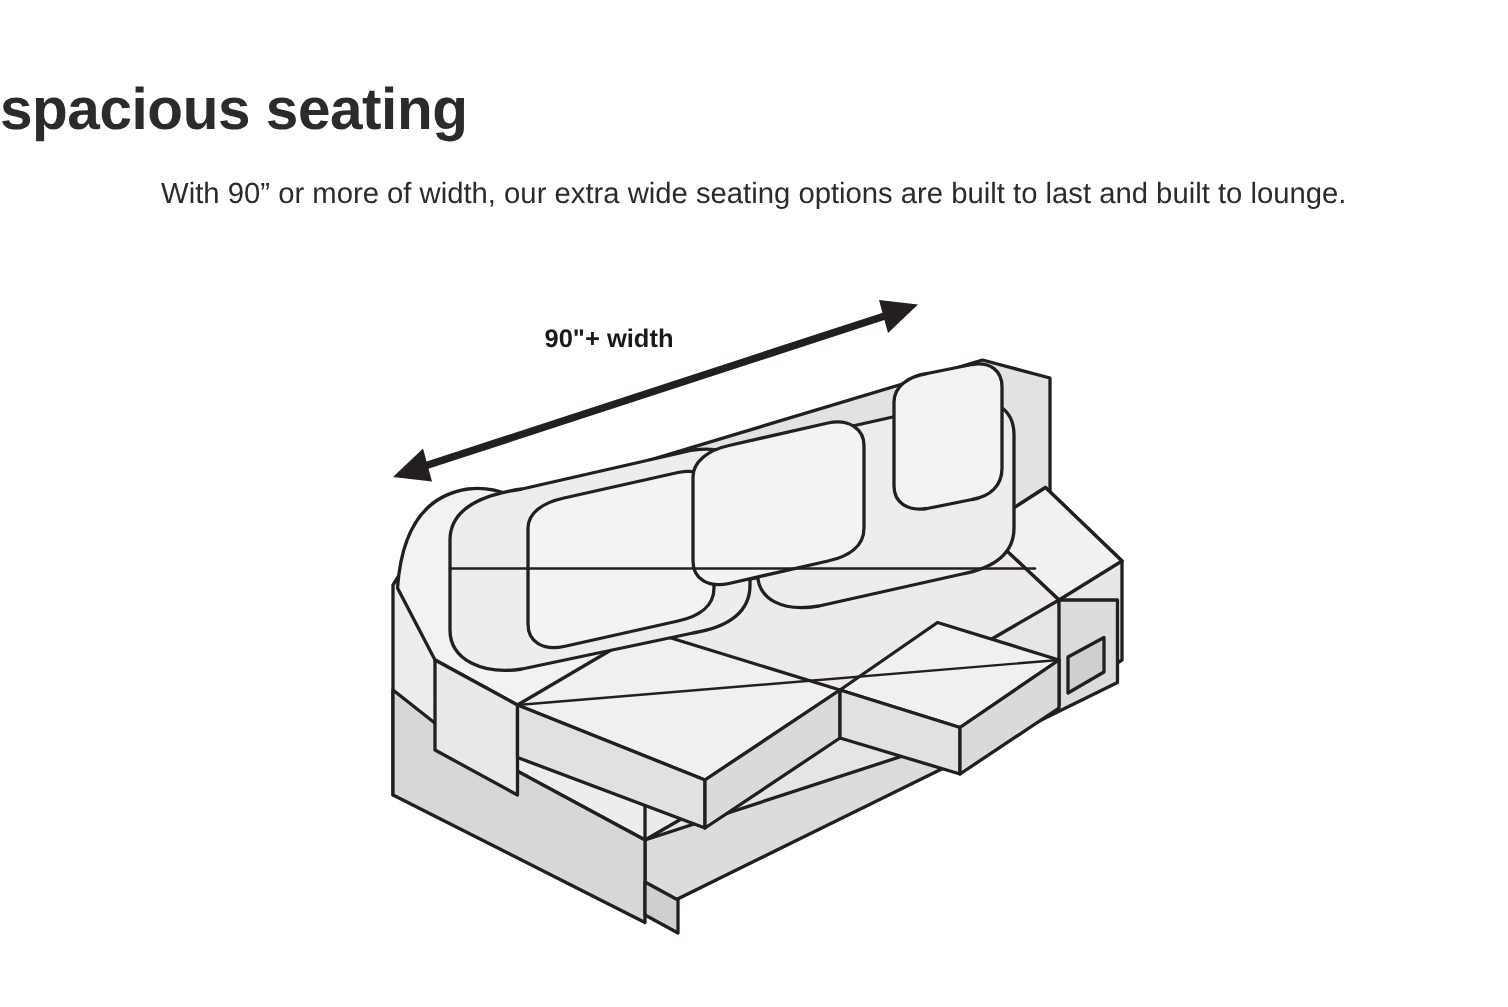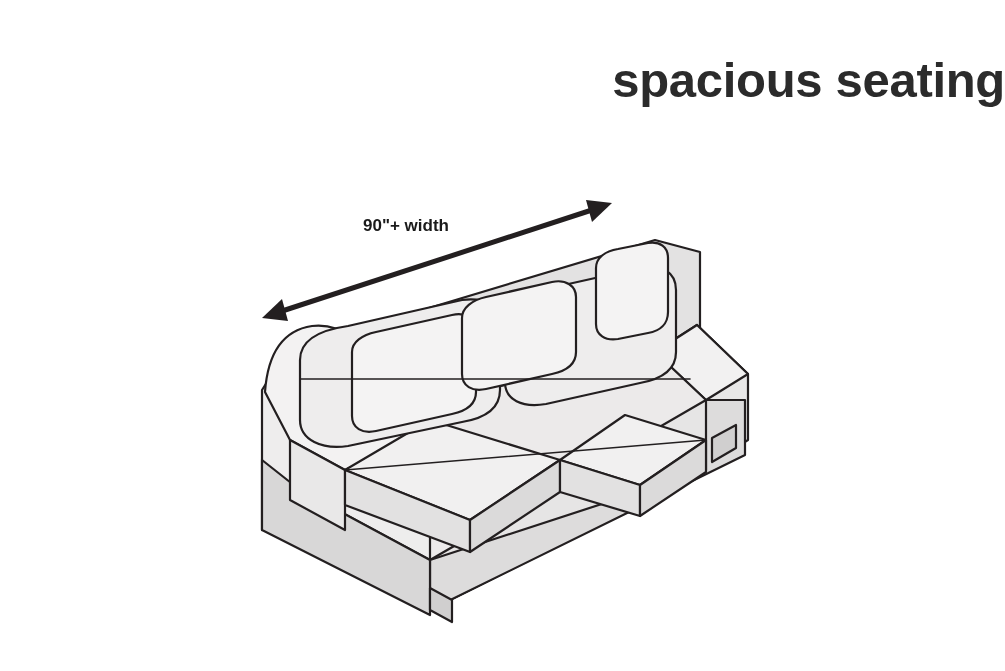--- a/index.html
+++ b/index.html
@@ -16,22 +16,22 @@
     width: 1005px;
     height: 671px;
     background: #ffffff;
     overflow: hidden;
   }
   .headline {
     position: absolute;
     top: 52px;
     left: 0;
     width: 1005px;
-    text-align: right;
-    font-size: 49px;
+    text-align: left;
+    font-size: 39px;
     font-weight: bold;
     letter-spacing: -0.3px;
     color: #2b2b2b;
   }
   .subcopy {
     position: absolute;
     top: 115px;
     left: 0;
     width: 1005px;
     text-align: center;
@@ -60,20 +60,21 @@
   }
 </style>
 </head>
 <body>
 
 <div id="page">
 
   <div class="headline">spacious seating</div>
 
   <div class="subcopy">
+    <span class="line">With 90” or more of width, our extra wide seating options are built to last and built to lounge.</span>
   </div>
 
   <svg id="art" viewBox="0 0 1005 671" xmlns="http://www.w3.org/2000/svg">
 
     <g>
       <line x1="276" y1="313" x2="598" y2="208" stroke="#231f20" stroke-width="5" stroke-linecap="butt"></line>
       <polygon points="612,203 586,200 592,222" fill="#231f20"></polygon>
       <polygon points="262,318 288,321 282,299" fill="#231f20"></polygon>
     </g>
 

